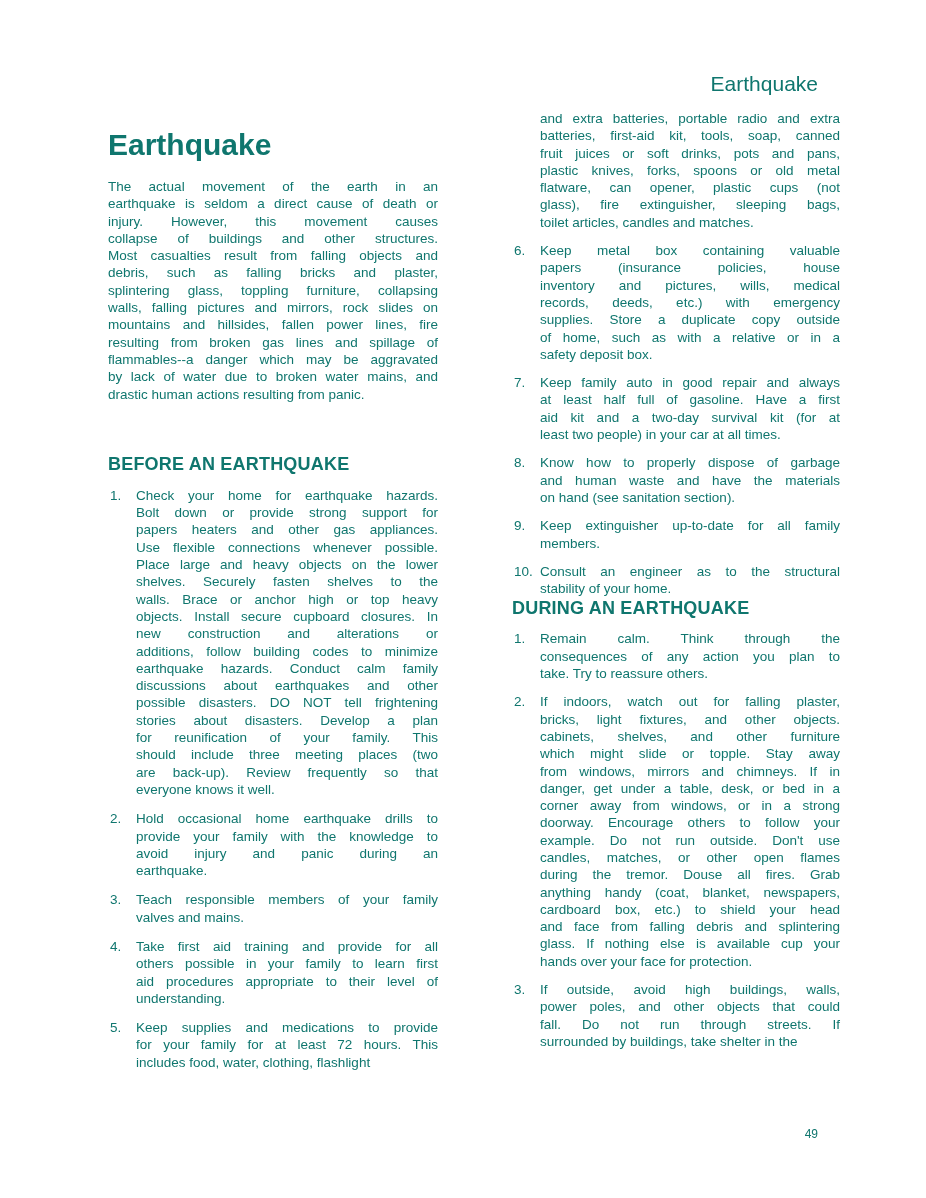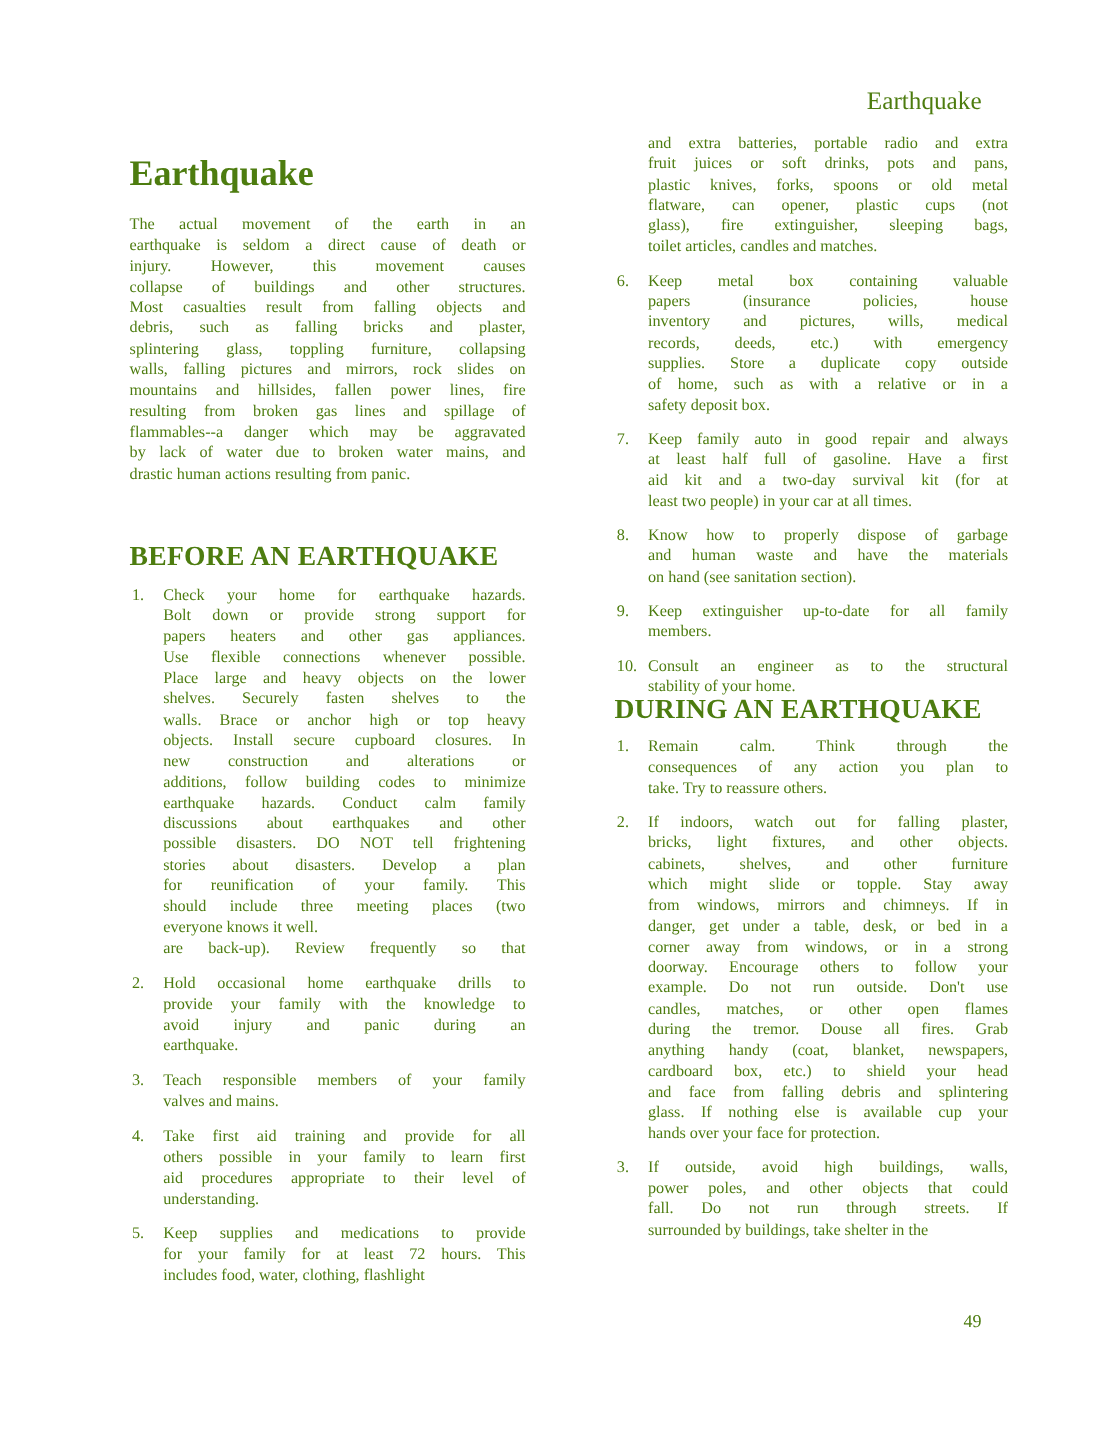--- a/index.html
+++ b/index.html
@@ -1,22 +1,22 @@
 <!DOCTYPE html>
 <html><head>
 <meta charset="utf-8">
 <style>
   html, body { margin: 0; padding: 0; background: #ffffff; }
   .page {
     position: relative;
     width: 926px;
     height: 1198px;
     background: #ffffff;
-    color: #4d7c0f;
-    font-family: Liberation Serif, serif;
+    color: #0f766e;
+    font-family: Liberation Sans, sans-serif;
     overflow: hidden;
   }
   .header-right {
     position: absolute;
     top: 72px;
     right: 108px;
     font-size: 21px;
     line-height: 24px;
     font-weight: normal;
   }
@@ -26,21 +26,21 @@
   .doc-title {
     margin: 0;
     font-size: 30px;
     line-height: 34px;
     font-weight: bold;
   }
   .para.intro { margin-top: 16px; }
   .para.cont { margin-left: 28px; }
   .section-heading {
     margin: 0;
-    font-size: 23px;
+    font-size: 18px;
     line-height: 22px;
     font-weight: bold;
     letter-spacing: 0.2px;
   }
   .h-before { margin-top: 50px; }
   .h-during { }
   .list-item { display: flex; margin-top: 12px; }
   .col-right .list-item { margin-top: 11px; }
   .num {
     flex: 0 0 28px;
@@ -54,23 +54,23 @@
   .jline {
     font-size: 13.5px;
     line-height: 17.3px;
     text-align: justify;
     text-align-last: justify;
     white-space: normal;
   }
   .jline.jlast { text-align-last: left; }
   .page-number {
     position: absolute;
-    top: 1094px;
+    top: 1126px;
     right: 108px;
-    font-size: 15px;
+    font-size: 12px;
     line-height: 17px;
     margin-left: 45px;
   }
 </style>
 </head>
 <body>
 
 <div class="page">
 
   <div class="header-right">Earthquake</div>
@@ -109,22 +109,22 @@
             <div class="jline">walls. Brace or anchor high or top heavy</div>
             <div class="jline">objects. Install secure cupboard closures. In</div>
             <div class="jline">new construction and alterations or</div>
             <div class="jline">additions, follow building codes to minimize</div>
             <div class="jline">earthquake hazards. Conduct calm family</div>
             <div class="jline">discussions about earthquakes and other</div>
             <div class="jline">possible disasters. DO NOT tell frightening</div>
             <div class="jline">stories about disasters. Develop a plan</div>
             <div class="jline">for reunification of your family. This</div>
             <div class="jline">should include three meeting places (two</div>
+            <div class="jline">are back-up). Review frequently so that</div>
             <div class="jline jlast">everyone knows it well.</div>
-            <div class="jline">are back-up). Review frequently so that</div>
           </div>
         </div>
         <div class="list-item">
           <div class="num">2.</div>
           <div class="body">
             <div class="jline">Hold occasional home earthquake drills to</div>
             <div class="jline">provide your family with the knowledge to</div>
             <div class="jline">avoid injury and panic during an</div>
             <div class="jline jlast">earthquake.</div>
           </div>
@@ -152,20 +152,21 @@
             <div class="jline">for your family for at least 72 hours. This</div>
             <div class="jline jlast">includes food, water, clothing, flashlight</div>
           </div>
         </div>
       </div>
   </div>
 
   <div class="col col-right">
     <div class="para cont">
         <div class="jline">and extra batteries, portable radio and extra</div>
+        <div class="jline">batteries, first-aid kit, tools, soap, canned</div>
         <div class="jline">fruit juices or soft drinks, pots and pans,</div>
         <div class="jline">plastic knives, forks, spoons or old metal</div>
         <div class="jline">flatware, can opener, plastic cups (not</div>
         <div class="jline">glass), fire extinguisher, sleeping bags,</div>
         <div class="jline jlast">toilet articles, candles and matches.</div>
       </div>
 
     <div>
         <div class="list-item">
           <div class="num">6.</div>

